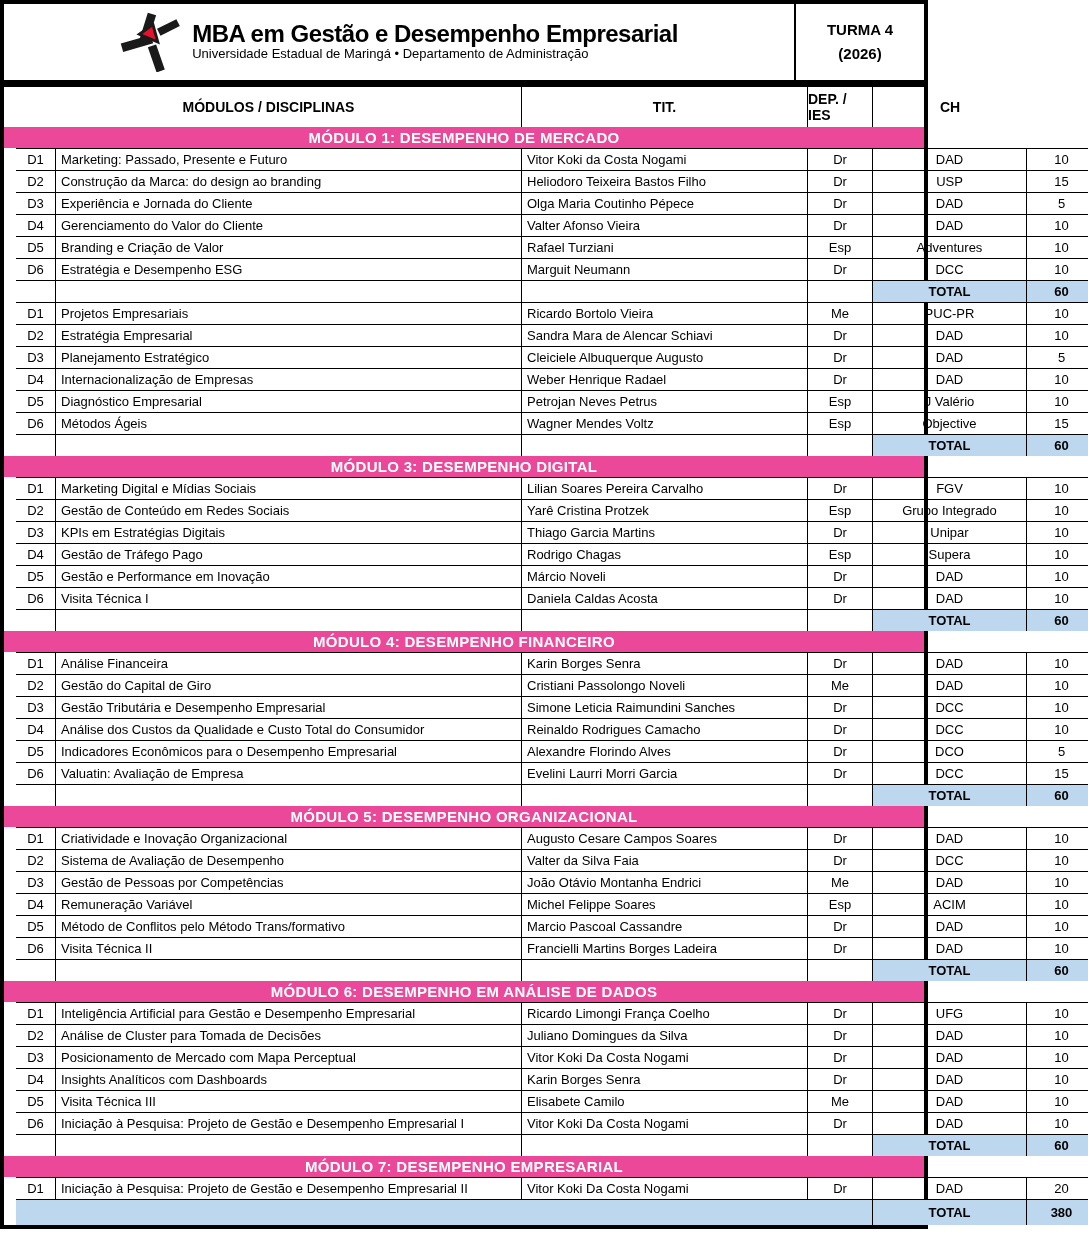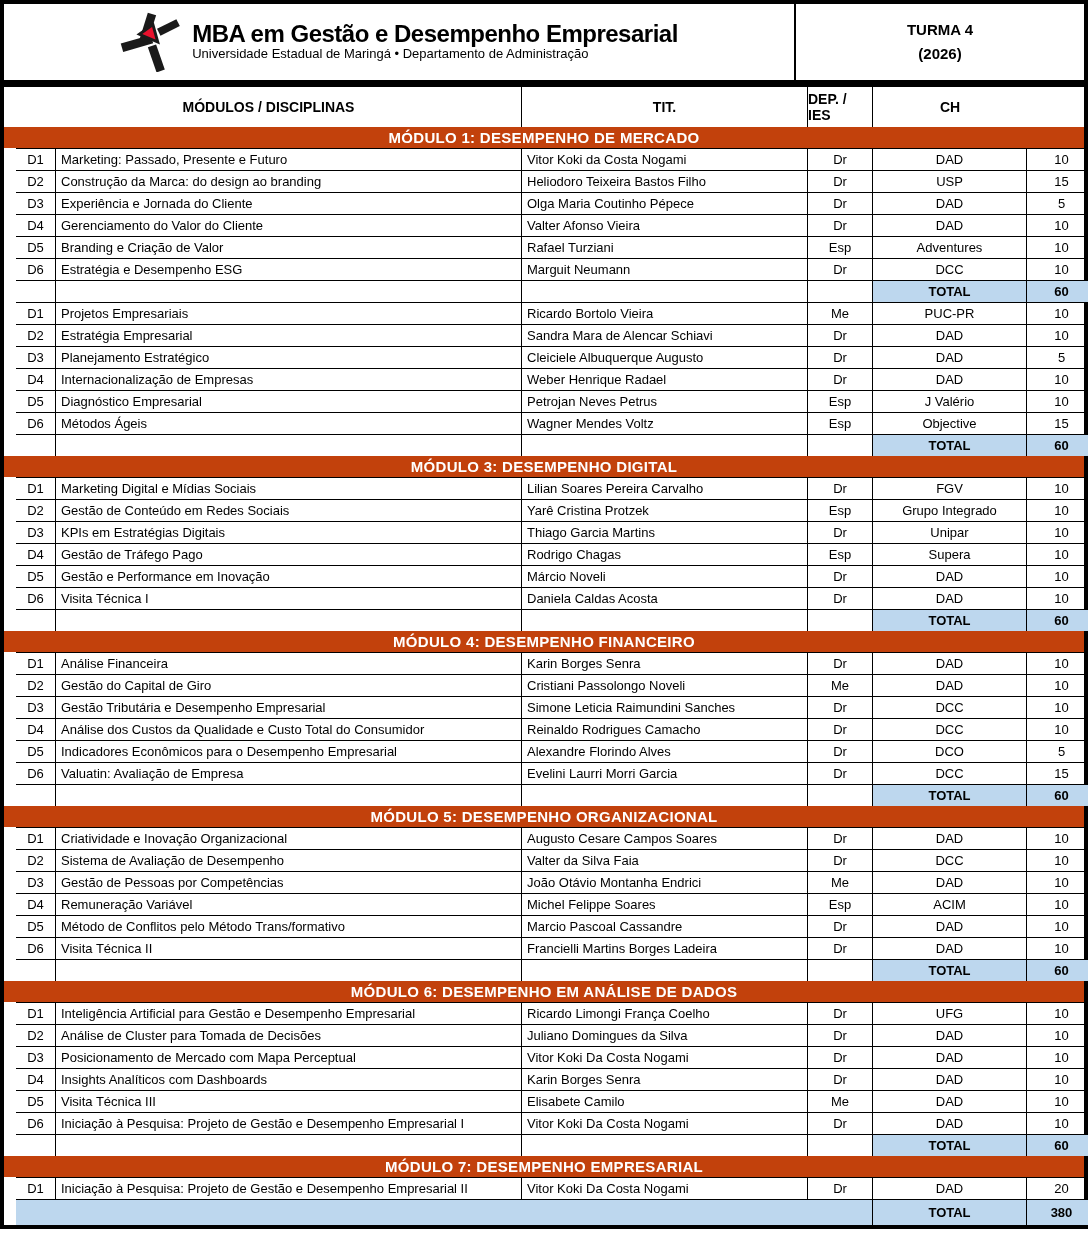--- a/index.html
+++ b/index.html
@@ -1,18 +1,18 @@
 <!DOCTYPE html>
 <html style="--hl: #bdd7ee;"><head>
 <meta charset="utf-8">
 <style>
   * { box-sizing: border-box; }
   html,body { margin:0; padding:0; background:#fff; color:#000;
     font-family:"Liberation Sans","DejaVu Sans",sans-serif; }
-  .sheet { width:1088px; border:4px solid #000; background:#fff; }
+  .sheet { width:928px; border:4px solid #000; background:#fff; }
 
   
   .toprow { display:flex; height:76px; }
   .logo-cell { width:792px; border-right:2px solid #000; display:flex;
     align-items:center; justify-content:center; gap:10px; }
   .logo-text { display:flex; flex-direction:column; }
   .logo-title { font-weight:bold; font-size:24px; letter-spacing:-0.5px; line-height:1.05; }
   .logo-subtitle { font-size:13px; line-height:1.3; }
   .turma-cell { flex:1; display:flex; flex-direction:column; align-items:center;
     justify-content:center; font-weight:bold; font-size:15px; line-height:1.6; }
@@ -23,21 +23,21 @@
   .grid { display:grid; grid-template-columns:40px 466px 286px 65px 154px 69px;margin-left:12px; }
 
   
   .colhead { height:40px; font-weight:bold; font-size:14px; }
   .colhead .c { display:flex; align-items:center; justify-content:center;
     border-right:1px solid #000; }
   .colhead .c:last-child { border-right:none; }
   .span2 { grid-column:1 / 3; }
 
   
-  .band { height:21px; background:#c2410c; color:#fff; font-weight:bold; font-size:15px;
+  .band { height:21px; background:#ec4899; color:#fff; font-weight:bold; font-size:15px;
     display:flex; align-items:center; justify-content:center; letter-spacing:0.3px; }
 
   
   .row { height:22px; font-size:13px; }
   .row .c { border-right:1px solid #000; border-top:1px solid #000;
     display:flex; align-items:center; padding:0 5px; overflow:hidden; white-space:nowrap; }
   .row .c6 { border-right:none; }
   .ctr { justify-content:center; padding:0 2px; }
   .total-row .blue { background:var(--hl,#bdd7ee); font-weight:bold; }
   .total-row.grand { height:26px; }

